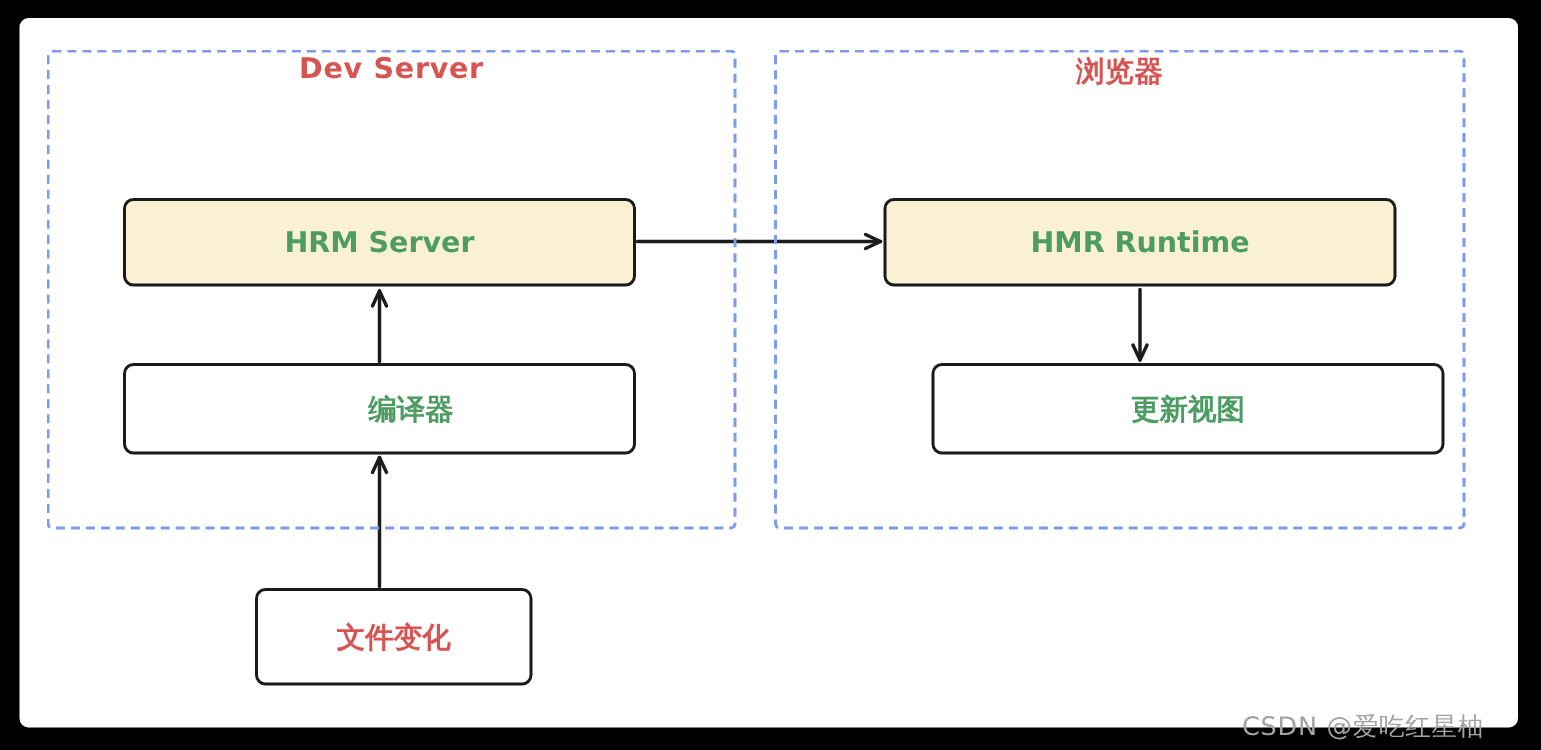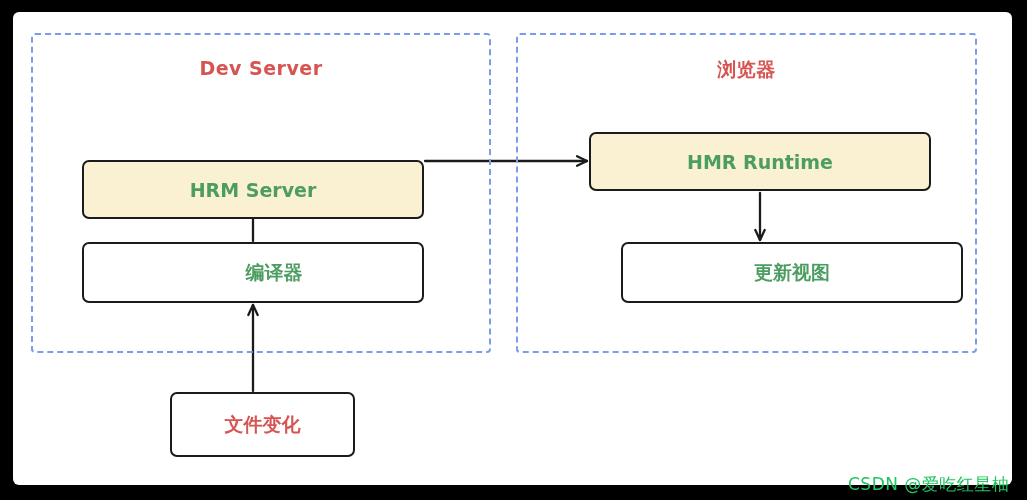--- a/index.html
+++ b/index.html
@@ -19,65 +19,64 @@
   }
   .panel {
     position: absolute;
     border: 2px dashed #7c9bea;
     border-radius: 4px;
     background: transparent;
   }
   .panel-left  { left: 18px;  top: 21px; width: 460px; height: 320px; }
   .panel-right { left: 503px; top: 21px; width: 461px; height: 320px; }
   .panel-title {
-    margin-top: 22px;
     text-align: center;
     font-size: 19px;
     font-weight: 600;
     color: #d65451;
     letter-spacing: 0.5px;
   }
   .node {
     position: absolute;
     border: 2.2px solid #1b1b1b;
     border-radius: 7px;
     background: #ffffff;
     display: flex;
     align-items: center;
     justify-content: center;
     font-size: 19px;
     font-weight: 600;
   }
   .node.cream { background: #faf0d2; }
   .node .green { color: #4d9d62; }
   .node .red   { color: #d65451; }
-  #n-hrm-server  { left: 69px;  top: 120px; width: 342px; height: 59px; margin-top: 28px; }
+  #n-hrm-server  { left: 69px;  top: 120px; width: 342px; height: 59px; }
   #n-compiler    { left: 69px;  top: 230px; width: 342px; height: 61px; padding-left: 42px; }
   #n-hmr-runtime { left: 576px; top: 120px; width: 342px; height: 59px; text-align: right; }
   #n-update-view { left: 576px; top: 230px; width: 342px; height: 61px; margin-left: 32px; }
   #n-file-change { left: 157px; top: 380px; width: 185px; height: 65px; }
   svg.edge-layer {
     position: absolute;
     left: 0; top: 0;
     width: 999px; height: 473px;
     pointer-events: none;
     overflow: visible;
   }
   svg.edge-layer line, svg.edge-layer path {
     stroke: #1b1b1b;
     stroke-width: 2.3;
     fill: none;
     stroke-linecap: round;
     stroke-linejoin: round;
   }
   .watermark {
     position: absolute;
-    left: 848px; top: 473px;
+    left: 828px; top: 473px;
     font-size: 17px;
-    color: #22c55e;
+    color: #a3a3a3;
     white-space: nowrap;
     z-index: 10;
     letter-spacing: 0.5px;
   }
 </style>
 </head>
 <body>
 
 <div class="canvas">
 

